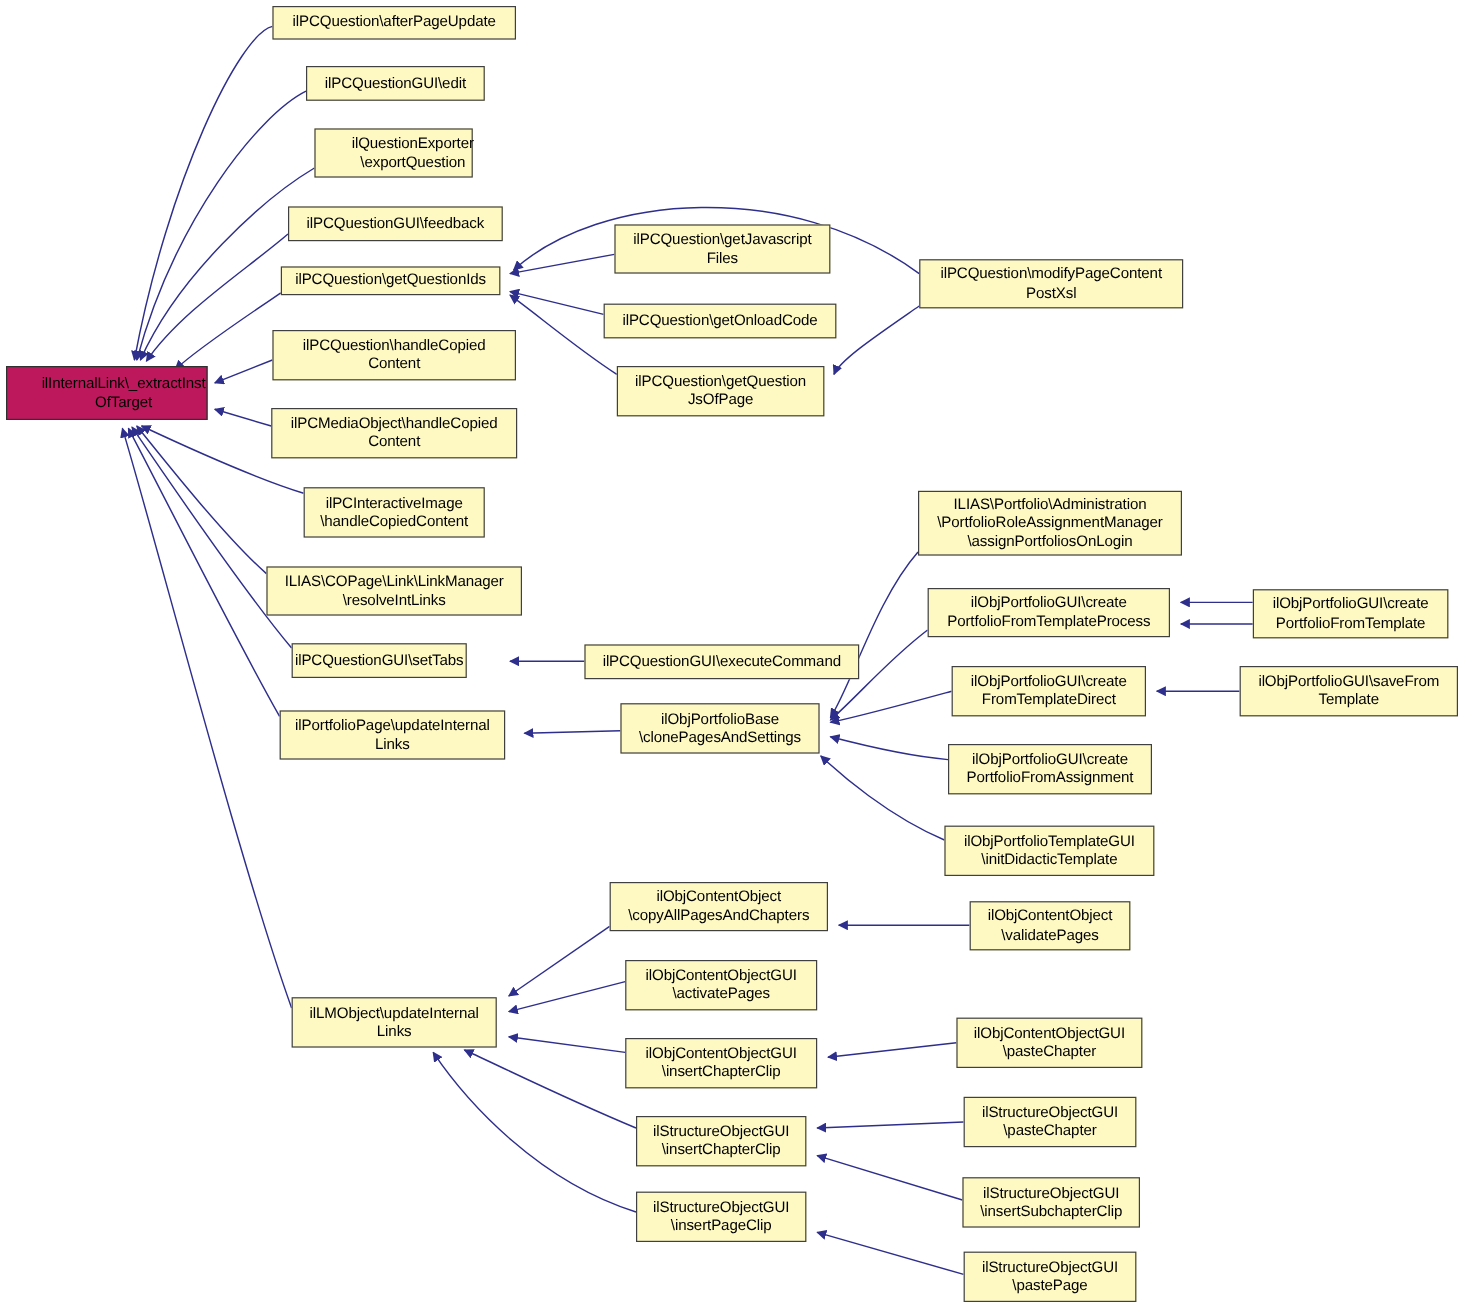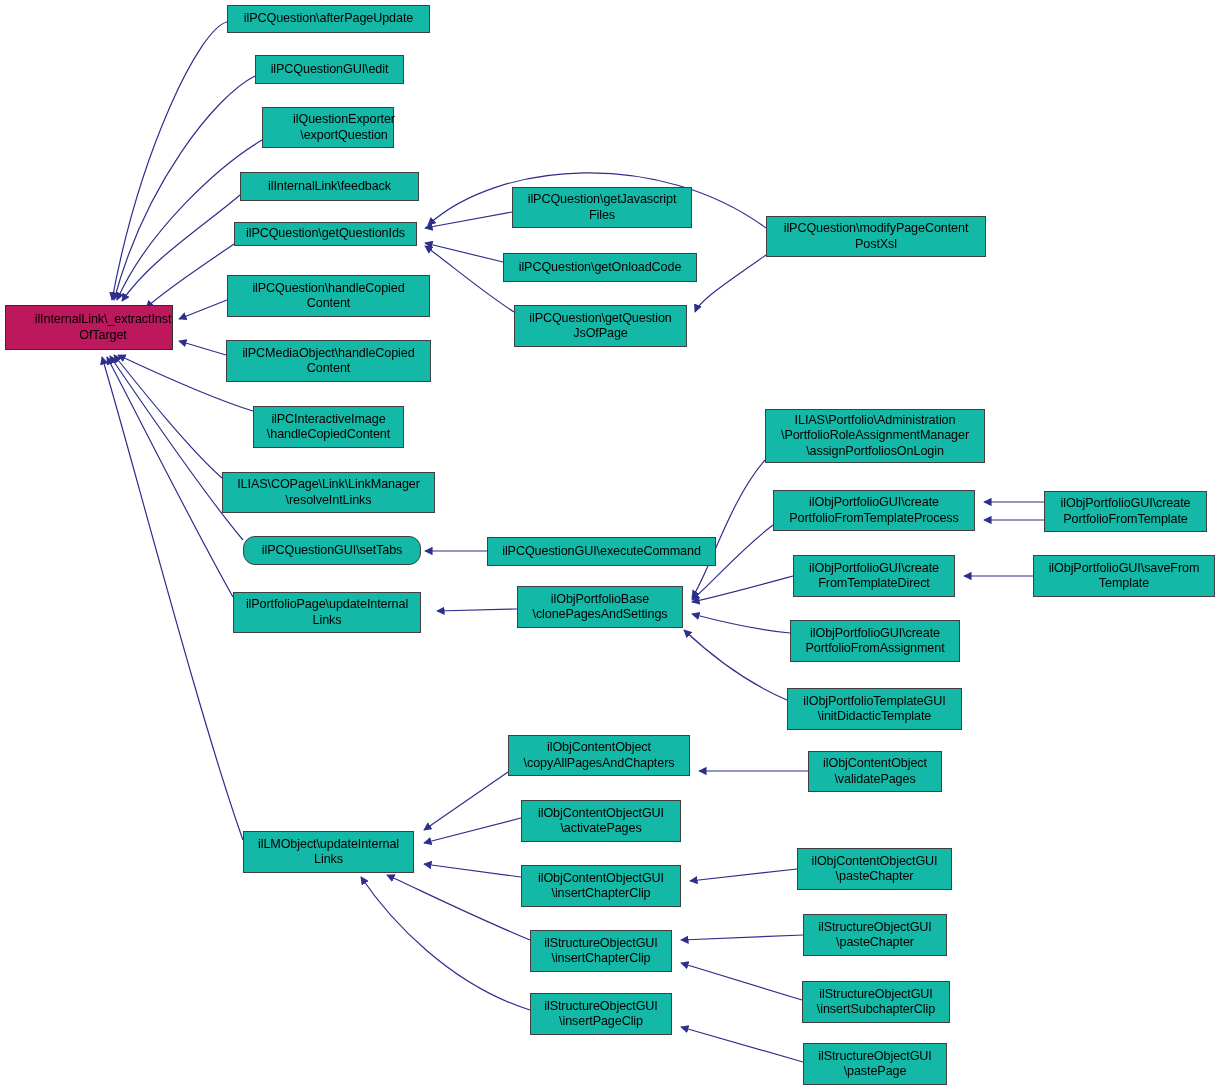--- a/index.html
+++ b/index.html
@@ -19,21 +19,21 @@
     position: absolute;
     left: 0; top: 0;
     width: 1221px;
     height: 1091px;
     pointer-events: none;
   }
   .node {
     position: absolute;
     box-sizing: border-box;
     border: 1px solid #404040;
-    background: #14b8a6;
+    background: #fef9c3;
     color: #000000;
     font-size: 12.6px;
     line-height: 15.5px;
     display: flex;
     align-items: center;
     justify-content: center;
     text-align: center;
     white-space: pre-line;
     letter-spacing: -0.1px;
     z-index: 2;
@@ -94,31 +94,31 @@
         <path d="M803,1062 L681,1027" fill="none" stroke="#2e2e8c" stroke-width="1.2" marker-end="url(#arrow)"></path>
       </g>
   </svg>
   <div id="node-layer">
       <div class="node root" style="left: 5px; top: 305px; width: 168px; height: 45px;">ilInternalLink\_extractInst
 OfTarget</div>
       <div class="node" style="left: 227px; top: 5px; width: 203px; height: 28px;">ilPCQuestion\afterPageUpdate</div>
       <div class="node" style="left: 255px; top: 55px; width: 149px; height: 29px;">ilPCQuestionGUI\edit</div>
       <div class="node" style="left: 262px; top: 107px; width: 132px; height: 41px; padding-left: 32px;">ilQuestionExporter
 \exportQuestion</div>
-      <div class="node" style="left: 240px; top: 172px; width: 179px; height: 29px;">ilInternalLink\feedback</div>
+      <div class="node" style="left: 240px; top: 172px; width: 179px; height: 29px;">ilPCQuestionGUI\feedback</div>
       <div class="node" style="left: 234px; top: 222px; width: 183px; height: 24px;">ilPCQuestion\getQuestionIds</div>
       <div class="node" style="left: 227px; top: 275px; width: 203px; height: 42px;">ilPCQuestion\handleCopied
 Content</div>
       <div class="node" style="left: 226px; top: 340px; width: 205px; height: 42px;">ilPCMediaObject\handleCopied
 Content</div>
       <div class="node" style="left: 253px; top: 406px; width: 151px; height: 42px;">ilPCInteractiveImage
 \handleCopiedContent</div>
       <div class="node" style="left: 222px; top: 472px; width: 213px; height: 41px;">ILIAS\COPage\Link\LinkManager
 \resolveIntLinks</div>
-      <div class="node" style="left: 243px; top: 536px; width: 178px; height: 29px; border-radius: 12px;">ilPCQuestionGUI\setTabs</div>
+      <div class="node" style="left: 243px; top: 536px; width: 146px; height: 29px;">ilPCQuestionGUI\setTabs</div>
       <div class="node" style="left: 233px; top: 592px; width: 188px; height: 41px;">ilPortfolioPage\updateInternal
 Links</div>
       <div class="node" style="left: 243px; top: 831px; width: 171px; height: 42px;">ilLMObject\updateInternal
 Links</div>
       <div class="node" style="left: 512px; top: 187px; width: 180px; height: 41px;">ilPCQuestion\getJavascript
 Files</div>
       <div class="node" style="left: 503px; top: 253px; width: 194px; height: 29px;">ilPCQuestion\getOnloadCode</div>
       <div class="node" style="left: 514px; top: 305px; width: 173px; height: 42px;">ilPCQuestion\getQuestion
 JsOfPage</div>
       <div class="node" style="left: 766px; top: 216px; width: 220px; height: 41px;">ilPCQuestion\modifyPageContent

